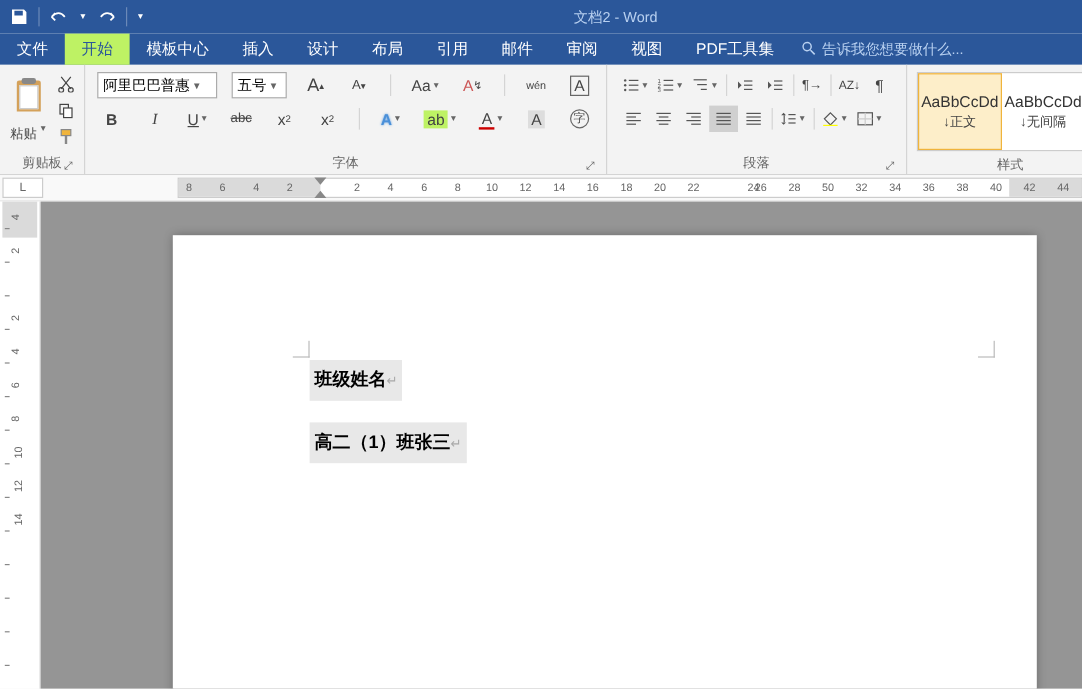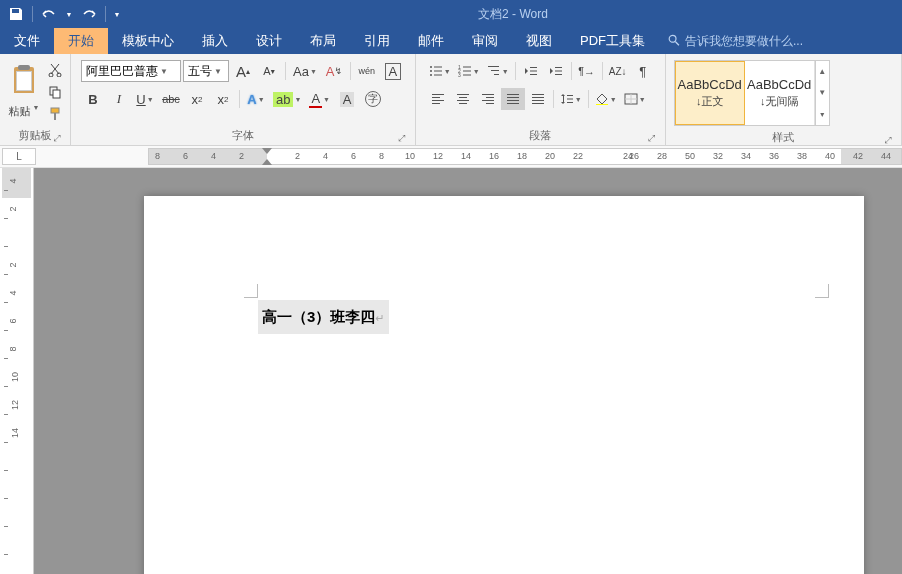--- a/index.html
+++ b/index.html
@@ -8,21 +8,21 @@
 
 .titlebar { background: #2b579a; height: 28px; display: flex; align-items: center; font-size: 12px; color: #fff; }
 .qat { display: flex; align-items: center; padding-left: 4px; gap: 2px; }
 .qat-btn { width: 24px; height: 24px; display: flex; align-items: center; justify-content: center; cursor: pointer; }
 .qat-sep { width: 1px; height: 16px; background: rgba(255,255,255,0.3); margin: 0 2px; }
 .title-text { flex: 1; text-align: center; color: #b8d0f0; font-size: 12px; }
 
 
 .menubar { background: #2b579a; height: 26px; display: flex; align-items: stretch; font-size: 13px; }
 .menu-tab { padding: 0 14px; color: #fff; display: flex; align-items: center; cursor: pointer; }
-.menu-tab.active { background: #fdba74; color: #2b579a; }
+.menu-tab.active { background: #bef264; color: #2b579a; }
 .tell-me { display: flex; align-items: center; color: #b8d0f0; font-size: 12px; padding-left: 8px; gap: 4px; }
 
 
 .ribbon { background: #f3f3f3; height: 92px; border-bottom: 1px solid #d4d4d4; display: flex; }
 .ribbon-group { border-right: 1px solid #d4d4d4; display: flex; flex-direction: column; padding: 4px 6px 0; }
 .group-content { flex: 1; display: flex; }
 .group-label { text-align: center; font-size: 11px; color: #666; padding: 2px 0; position: relative; }
 .group-expand { position: absolute; right: 2px; bottom: 2px; width: 10px; height: 10px; font-size: 9px; color: #666; cursor: pointer; }
 
 
@@ -30,21 +30,21 @@
 .paste-icon { width: 32px; height: 32px; position: relative; }
 .paste-board { position: absolute; left: 6px; top: 2px; width: 20px; height: 26px; background: #d4a15a; border-radius: 2px 2px 0 0; }
 .paste-clip { position: absolute; left: 10px; top: 0; width: 12px; height: 5px; background: #888; border-radius: 2px; }
 .paste-paper { position: absolute; left: 8px; top: 6px; width: 16px; height: 20px; background: #fff; border: 1px solid #ccc; }
 .paste-label { font-size: 11px; color: #444; margin-top: 7px; display: flex; align-items: flex-start; gap: 1px; }
 .clipboard-col2 { display: flex; flex-direction: column; gap: 4px; justify-content: center; padding-left: 4px; }
 .small-ico { width: 18px; height: 18px; display: flex; align-items: center; justify-content: center; cursor: pointer; }
 
 
 .font-rows { display: flex; flex-direction: column; gap: 6px; padding: 2px 4px; }
-.font-row { display: flex; align-items: center; gap: 2px; }
+.font-row { display: flex; align-items: center; gap: 12px; }
 .combo { background: #fff; border: 1px solid #ababab; height: 22px; display: flex; align-items: center; font-size: 12px; padding: 0 2px 0 4px; cursor: pointer; }
 .combo-arrow { font-size: 8px; color: #666; padding: 0 2px; }
 .rb-btn { min-width: 24px; height: 22px; display: flex; align-items: center; justify-content: center; font-size: 13px; color: #444; cursor: pointer; padding: 0 3px; }
 .rb-btn.bold { font-weight: bold; }
 .rb-btn.italic { font-style: italic; font-family: serif; }
 .rb-sep { width: 1px; height: 18px; background: #d4d4d4; margin: 0 2px; }
 .dd-arrow { font-size: 7px; color: #666; margin-left: 1px; }
 .underline-a { border-bottom: 2px solid #c00; padding: 0 2px; }
 .highlight-a { background: #bef264; padding: 0 3px; }
 .box-a { border: 1px solid #666; padding: 0 3px; }
@@ -486,17 +486,18 @@
     <span class="v-tick" style="top:302px"></span>
     <span class="v-tick" style="top:330px"></span>
     <span class="v-tick" style="top:358px"></span>
     <span class="v-tick" style="top:386px"></span>
   </div>
   <div class="doc-scroll">
     <div class="page">
       <div class="page-margin-tl"></div>
       <div class="page-margin-tr"></div>
       <div class="doc-content">
-        <div><span class="doc-line"><span>高一（3）班李四</span><span class="ret">↵</span></span></div>
+        <div><span class="doc-line"><span>班级姓名</span><span class="ret">↵</span></span></div>
+        <div><span class="doc-line"><span>高二（1）班张三</span><span class="ret">↵</span></span></div>
       </div>
     </div>
   </div>
 </div>
 
 </body></html>

